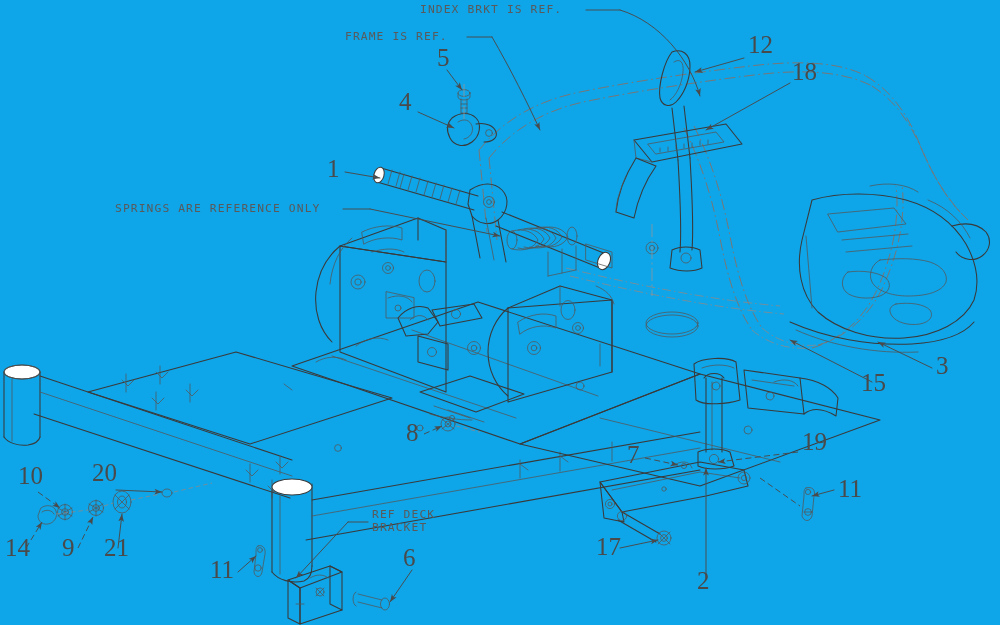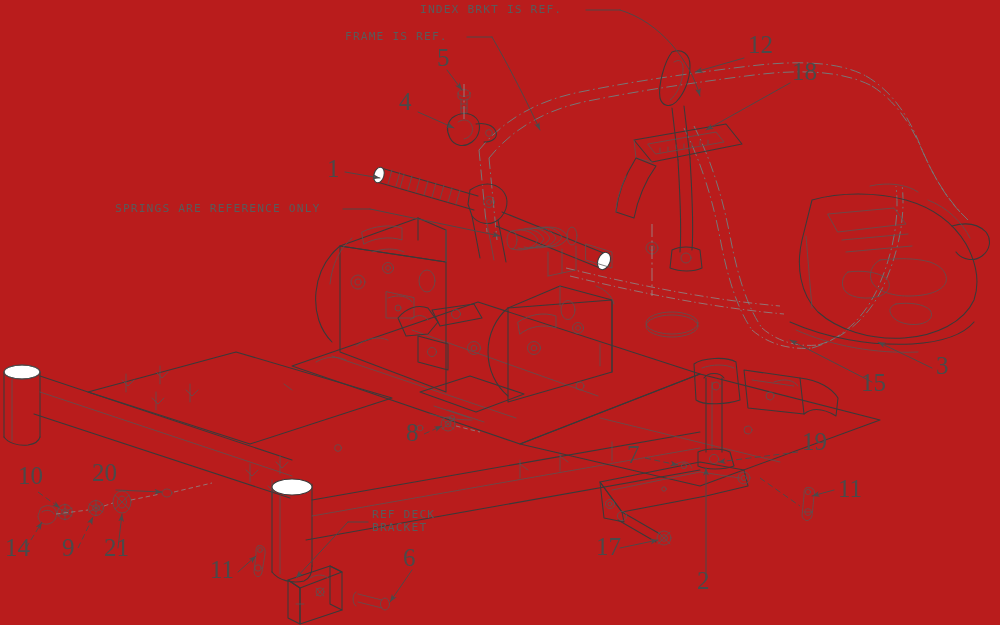--- a/index.html
+++ b/index.html
@@ -1,21 +1,21 @@
 <!DOCTYPE html>
 <html><head>
 <meta charset="utf-8">
 <title>Parts Diagram</title>
 <style>
   html,body{margin:0;padding:0;background:#ffffff;}
   body{
     font-family:"Liberation Serif", serif;
     width:1000px;height:625px;overflow:hidden;
   }
-  #stage{position:relative;width:1000px;height:625px;background:#b91c1c;}
+  #stage{position:relative;width:1000px;height:625px;background:#0ea5e9;}
   svg#dwg{position:absolute;left:0;top:0;width:1000px;height:625px;}
 
   
   .obj      {fill:none;stroke:#3a3a3a;stroke-width:1.05;stroke-linejoin:round;stroke-linecap:round;}
   .obj-fine {fill:none;stroke:#555;stroke-width:0.75;stroke-linejoin:round;stroke-linecap:round;}
   .ref      {fill:none;stroke:#777;stroke-width:1.0;stroke-dasharray:11 3.5 1.6 3.5;stroke-linecap:butt;}
   .ref-fine {fill:none;stroke:#8a8a8a;stroke-width:0.8;stroke-dasharray:9 3 1.4 3;stroke-linecap:butt;}
   .hidden-l {fill:none;stroke:#8a8a8a;stroke-width:0.8;stroke-dasharray:4.5 3;stroke-linecap:butt;}
   .ctr      {fill:none;stroke:#9a9a9a;stroke-width:0.75;stroke-dasharray:13 3.5 2 3.5;stroke-linecap:butt;}
   .leader   {fill:none;stroke:#4a4a4a;stroke-width:0.95;stroke-linecap:round;}

